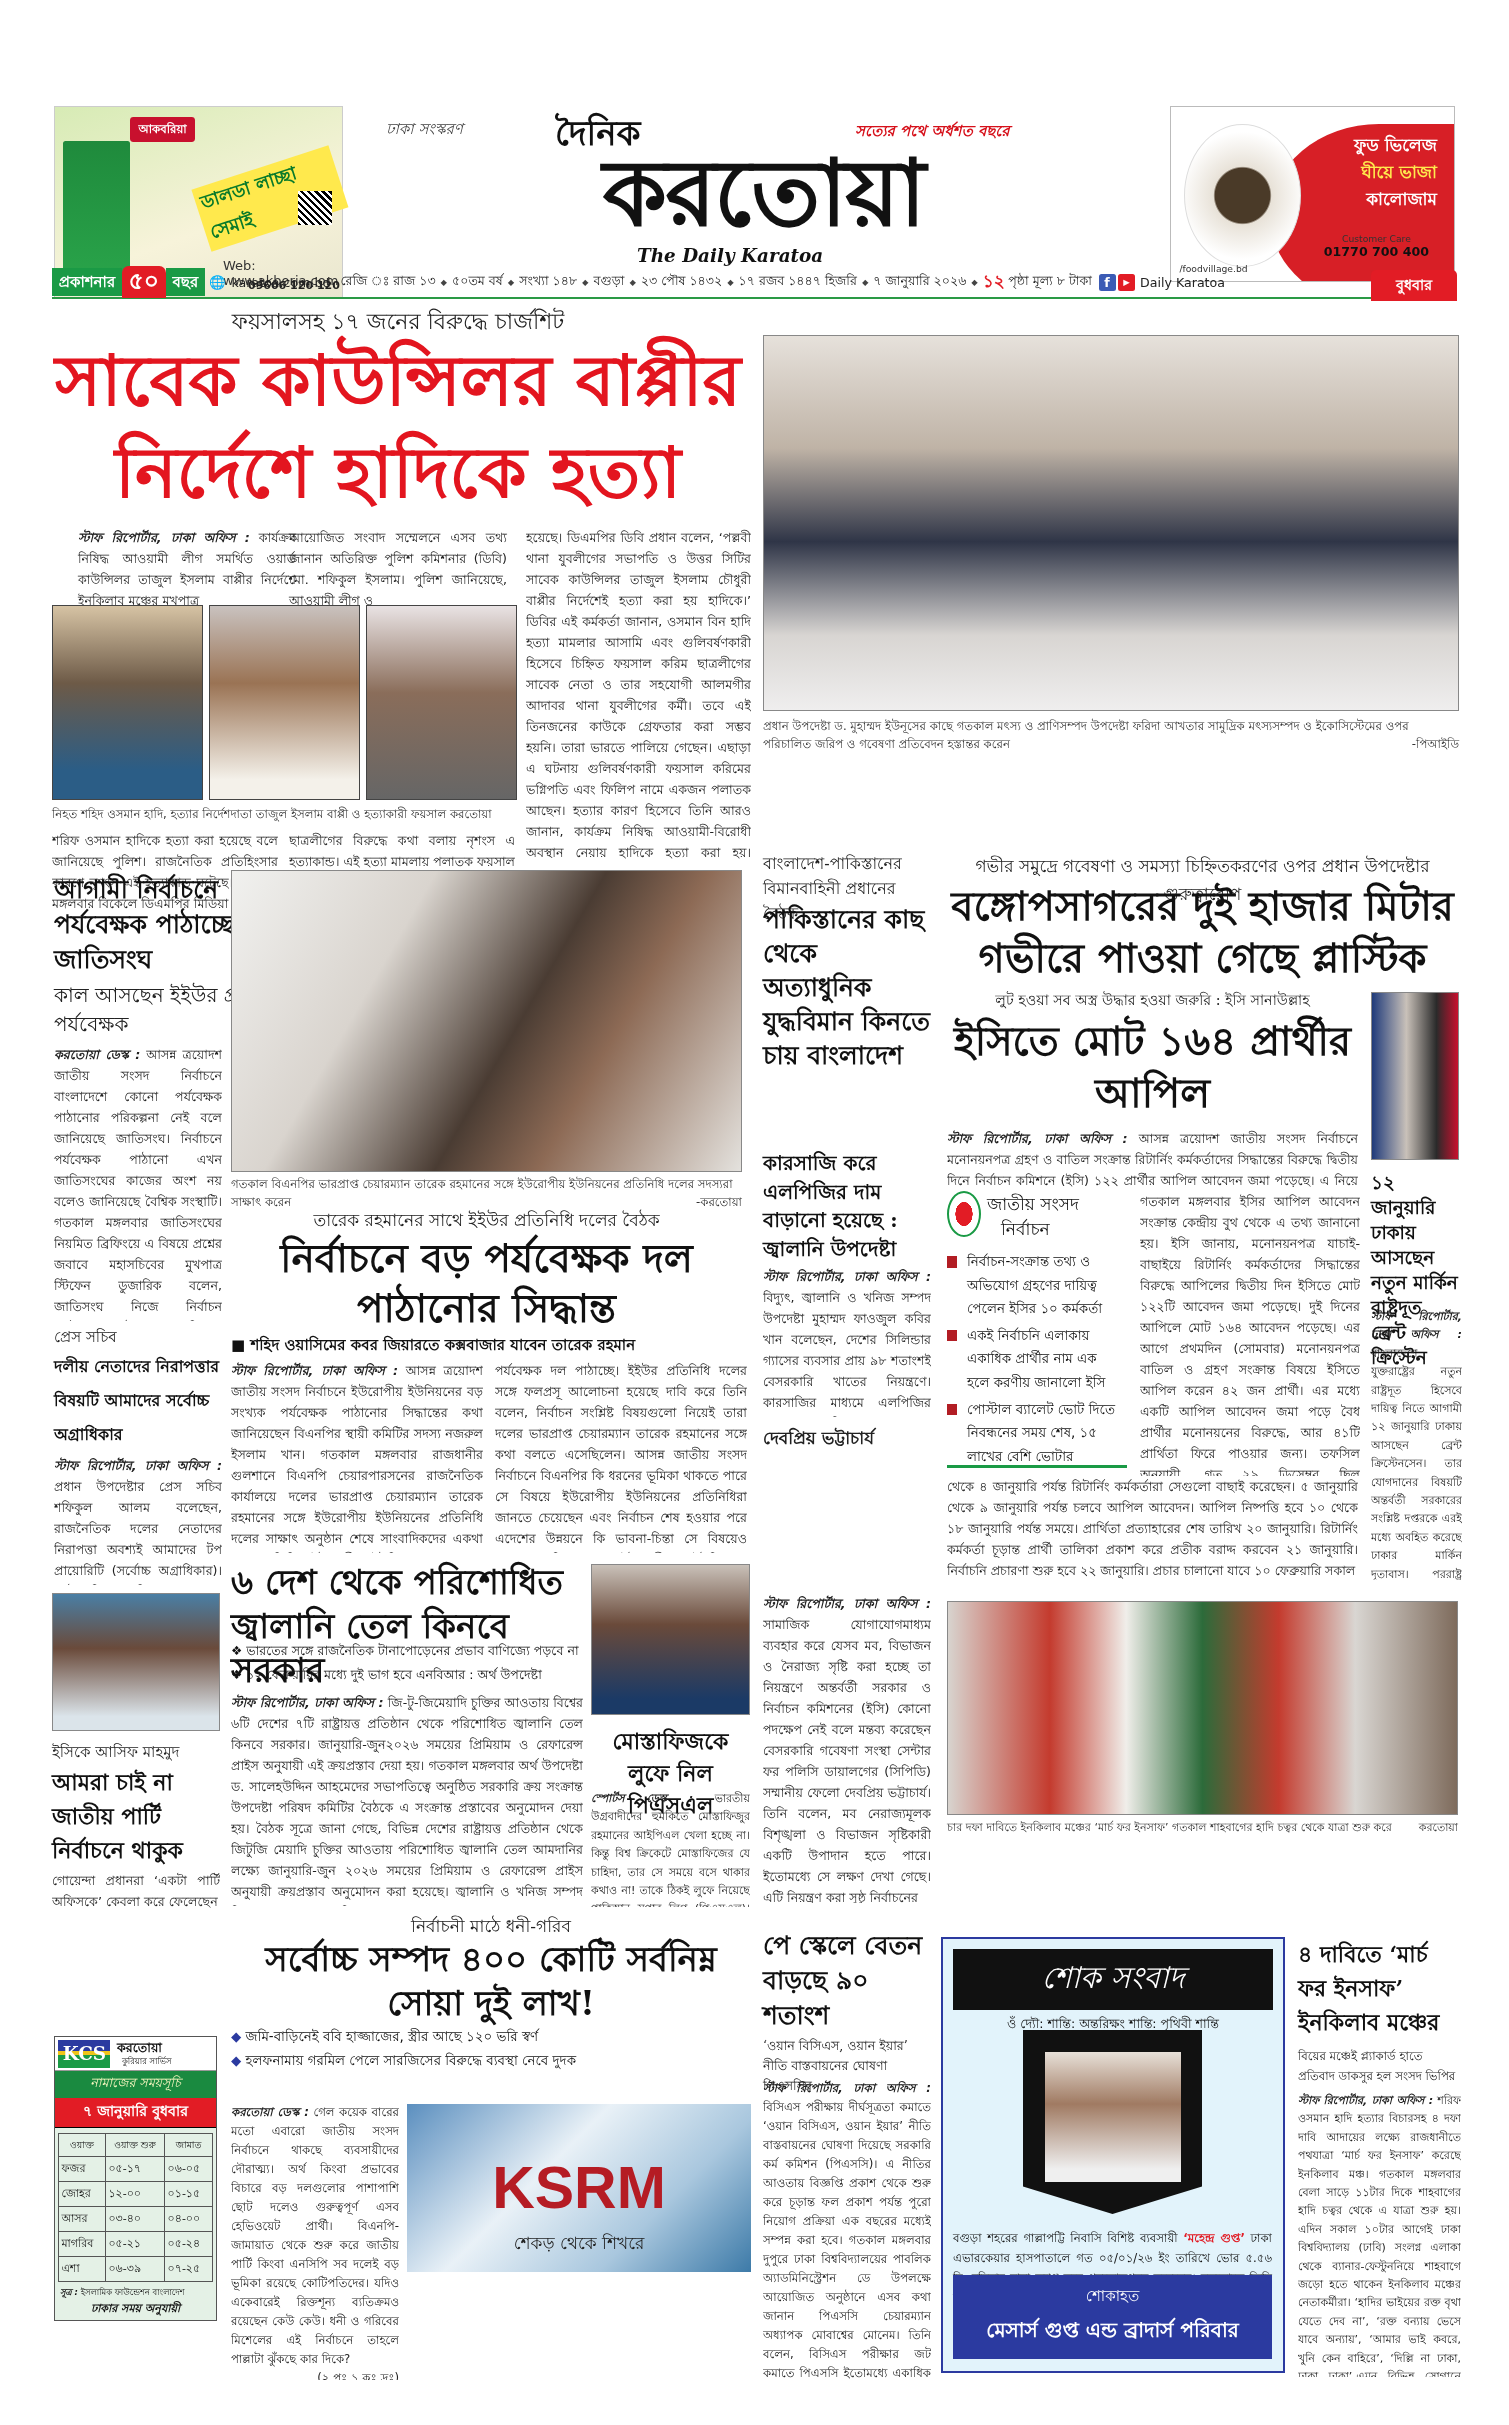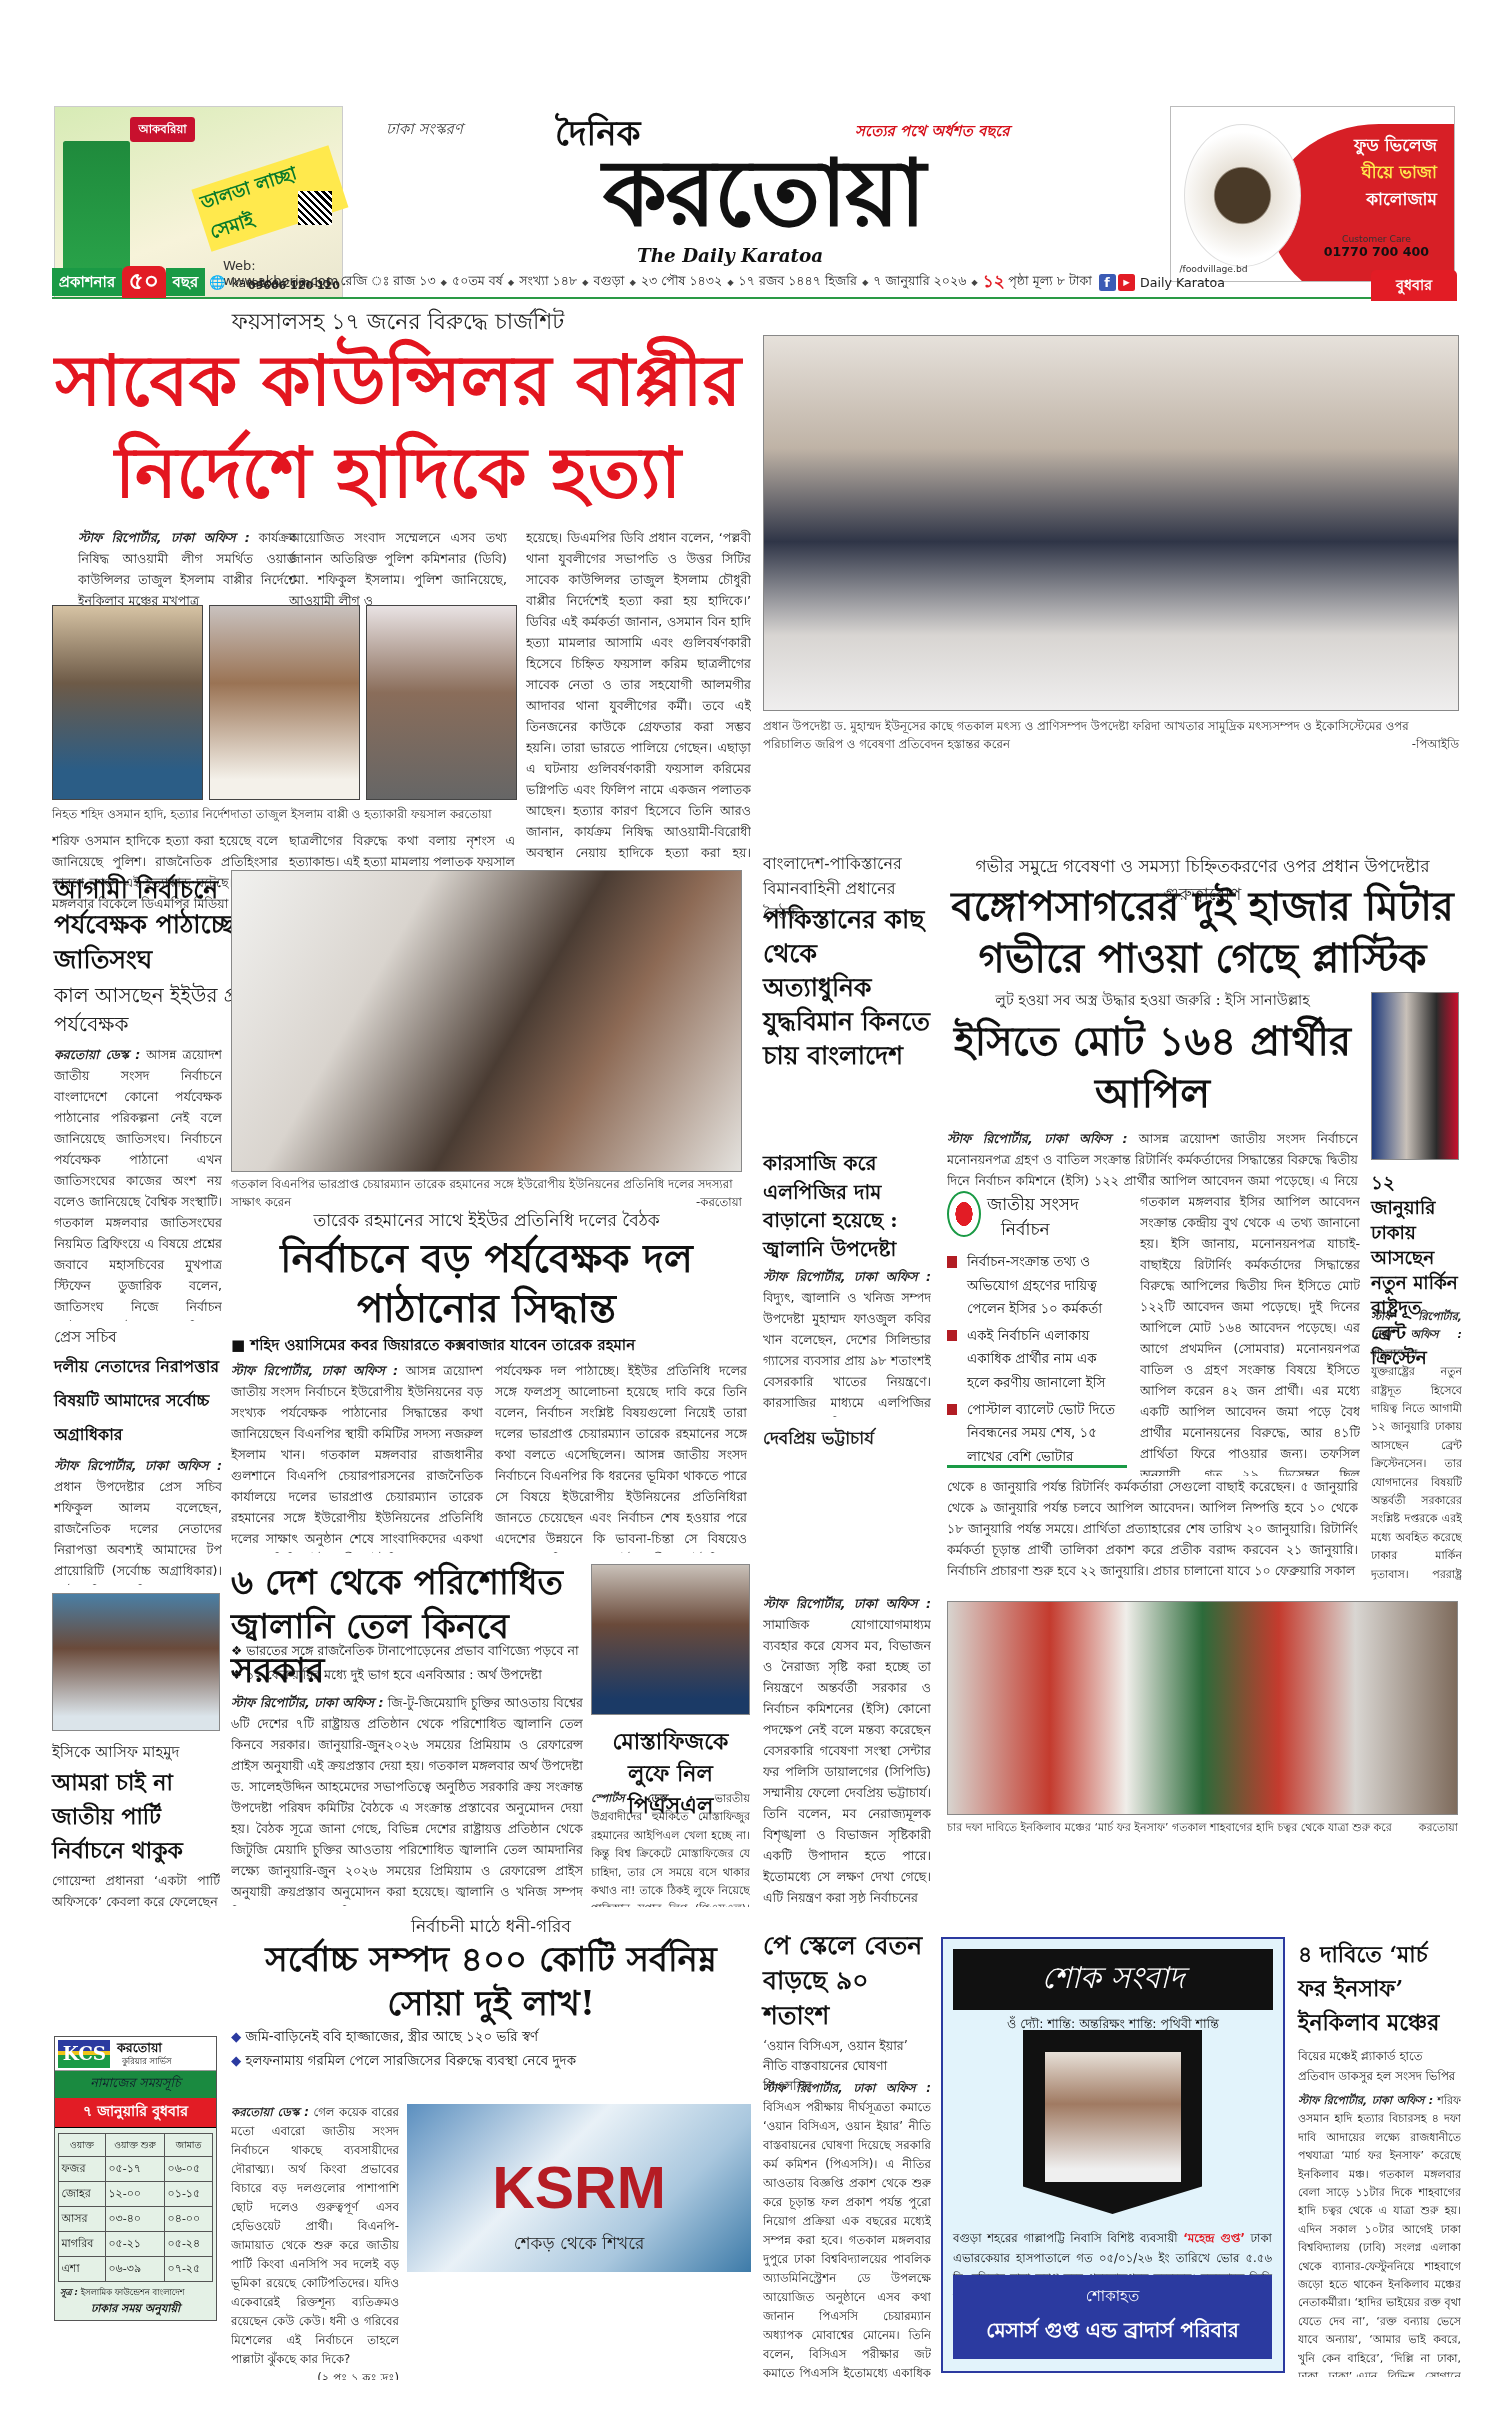--- a/index.html
+++ b/index.html
@@ -124,21 +124,21 @@
   #ksrm { left: 407px; top: 2104px; width: 344px; height: 168px; background: linear-gradient(135deg, #5b8fbf 0%, #e9f1f7 40%, #a9c7de 70%, #3d7aa8 100%); text-align: center; }
   #ksrm .logo { position: absolute; left: 0; width: 100%; top: 50px; font-size: 59px; font-weight: bold; color: #b51c24; font-family: "Liberation Sans", sans-serif; }
   #ksrm .tag { position: absolute; left: 0; width: 100%; top: 126px; font-size: 17px; color: #222; }
 
   
   #prayer { left: 54px; top: 2036px; width: 163px; height: 285px; border: 0.8px solid #555; background: #e4f1e6; }
   #prayer .top { height: 34px; background: #fff; position: relative; border-bottom: 0.8px solid #999; }
   #prayer .kcs { position: absolute; left: 3.4px; top: 2.5px; width: 52px; height: 28.5px; background: linear-gradient(#2b3aa0 0 40%, #f0c419 40% 55%, #1a9a45 55%); color: #fff; font-weight: bold; font-size: 18.4px; line-height: 28.5px; text-align: center; font-family: "DejaVu Serif", serif; }
   #prayer .kt { position: absolute; left: 62px; top: 1.7px; font-size: 12.6px; font-weight: 900; }
   #prayer .ks { position: absolute; left: 67px; top: 17.6px; font-size: 8.4px; }
-  #prayer .title { background: #1a8a40; color: #0f172a; text-align: center; font-size: 12.6px; font-style: italic; padding: 3.4px 0; }
+  #prayer .title { background: #1a8a40; color: #fef9c3; text-align: center; font-size: 12.6px; font-style: italic; padding: 3.4px 0; }
   #prayer .date { background: #e21c25; color: #fff; text-align: center; font-size: 14.3px; font-weight: bold; padding: 2.5px 0; border-bottom: 1.7px solid #000; }
   #prayer table { width: 155px; margin: 5px auto 0; border-collapse: collapse; font-size: 11px; }
   #prayer td, #prayer th { border: 0.8px solid #555; padding: 2.5px 2.5px; font-weight: normal; height: 23.5px; }
   #prayer th { font-size: 9.2px; }
   #prayer .src { font-size: 8.4px; padding: 3.4px 5px 0; }
   #prayer .src b { font-style: italic; }
   #prayer .dhk { font-size: 11px; text-align: center; font-weight: bold; font-style: italic; }
 
   
   #rally-photo { left: 947px; top: 1601px; width: 511px; height: 214px; background: linear-gradient(90deg, #d8d4cf 0%, #c43b2e 20%, #f0eeea 35%, #2c6b3a 50%, #c43b2e 65%, #d9d6d2 80%, #7e6b5c 100%); }

